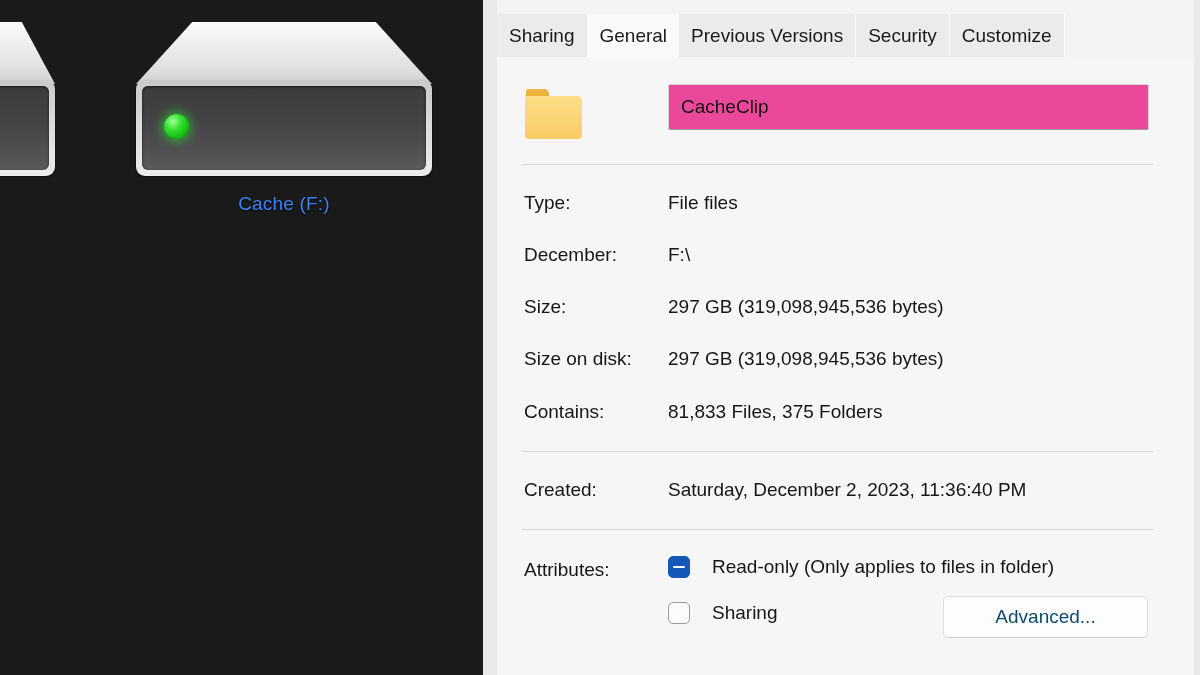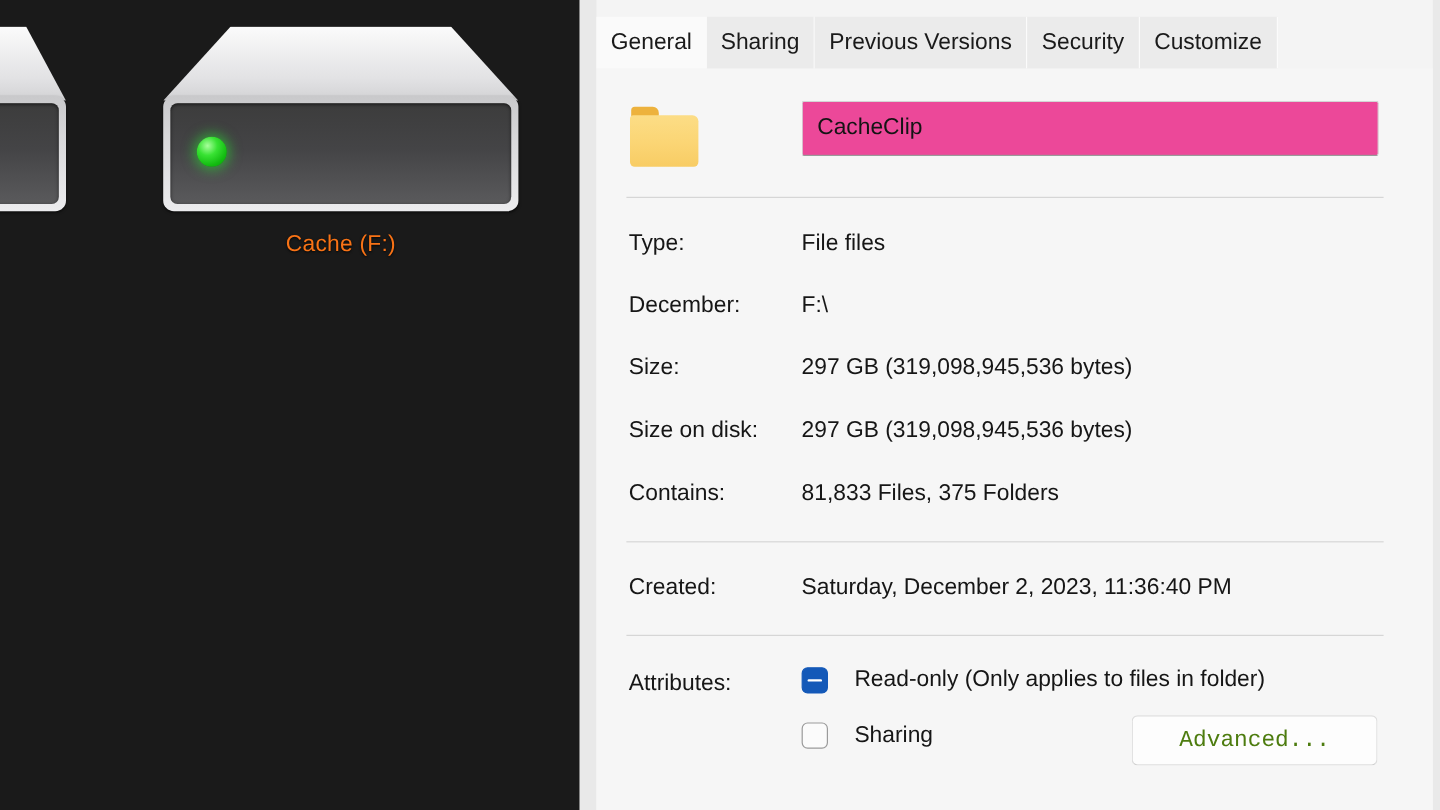--- a/index.html
+++ b/index.html
@@ -70,21 +70,21 @@
     position: absolute;
     left: 22px; top: 28px;
     width: 25px; height: 25px;
     border-radius: 50%;
     background: radial-gradient(circle at 36% 30%, #a8ff9c 0%, #38e233 34%, #12bb10 70%, #0a9a0a 100%);
     box-shadow: 0 0 10px 3px rgba(40,220,50,.55);
   }
 
   .desk-label {
     margin-top: 17px;
-    color: #f97316;
+    color: #3b82f6;
     font-size: 19px;
     letter-spacing: .2px;
     text-shadow: 0 1px 2px rgba(0,0,0,.9);
   }
   .desk-label.cut {
     color: #e9902f;
   }
 
   
   #dialog {
@@ -264,22 +264,22 @@
     position: absolute;
     left: 943px;
     top: 596px;
     width: 205px;
     height: 42px;
     background: #fdfdfd;
     border: 1px solid #dcdcdc;
     border-bottom-color: #cfcfcf;
     border-radius: 5px;
     font-size: 19px;
-    color: #4d7c0f;
-    font-family: Liberation Mono, monospace;
+    color: #0c4a6e;
+    font-family: Liberation Sans, sans-serif;
     cursor: default;
   }
 </style>
 </head>
 <body>
 
 <div id="screen">
 
   <div id="desktop">
 
@@ -307,25 +307,25 @@
 
   </div>
 
   <div id="dialog">
     <div class="dlg-leftgutter"></div>
     <div class="dlg-rightgutter"></div>
 
     <div id="tabpage"></div>
 
     <div id="tabstrip">
+      <div class="tab">
+        <span>Sharing</span>
+      </div>
       <div class="tab sel">
         <span>General</span>
-      </div>
-      <div class="tab">
-        <span>Sharing</span>
       </div>
       <div class="tab">
         <span>Previous Versions</span>
       </div>
       <div class="tab">
         <span>Security</span>
       </div>
       <div class="tab">
         <span>Customize</span>
       </div>

